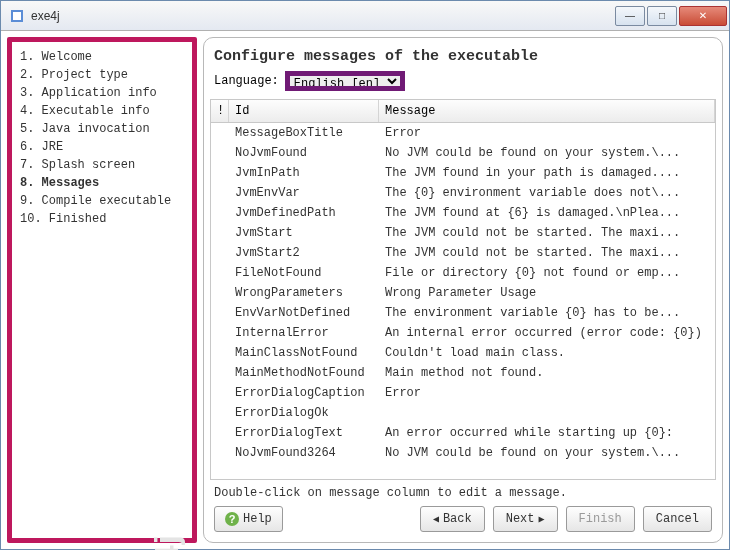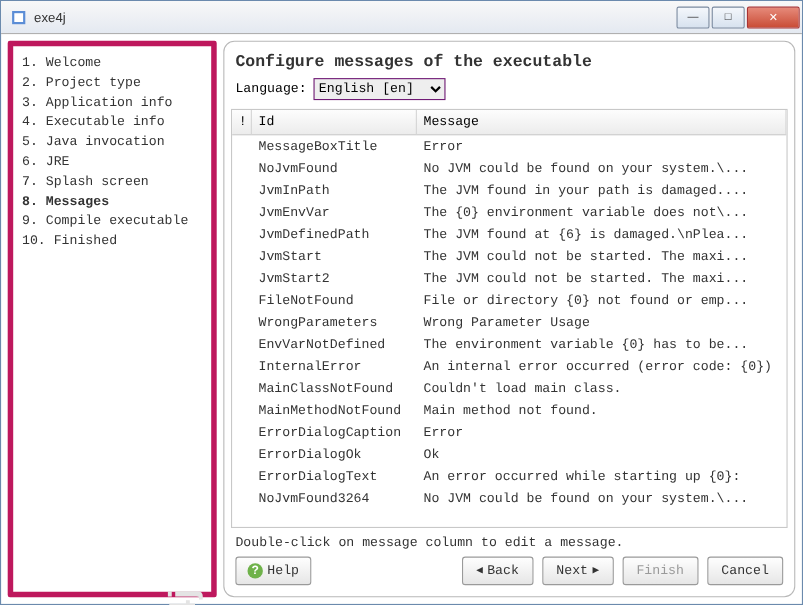--- a/index.html
+++ b/index.html
@@ -13,21 +13,21 @@
 .win-btn.close { background: linear-gradient(#e68a7a,#c94c36); color:#fff; border-color:#a33; width:48px; }
 .content { flex: 1; display: flex; padding: 6px; gap: 6px; }
 .sidebar { width: 190px; border: 5px solid #be185d; border-radius: 2px; padding: 6px 8px; position: relative; display: flex; flex-direction: column; font-family: "Courier New", monospace; font-size: 12px; color: #333; }
 .sidebar ol { list-style: none; }
 .sidebar li { padding: 2px 0; white-space: nowrap; }
 .sidebar li.active { font-weight: bold; }
 .brand { position: absolute; bottom: 4px; right: 6px; font-family: Arial, sans-serif; font-size: 34px; font-weight: bold; color: #e4e4e4; transform: rotate(-90deg); transform-origin: right bottom; letter-spacing: 1px; }
 .mainpane { flex: 1; border: 1px solid #b8b8b8; border-radius: 10px; display: flex; flex-direction: column; overflow: hidden; }
 .heading { font-family: "Courier New", monospace; font-weight: bold; font-size: 15px; color: #333; padding: 10px 10px 6px 10px; }
 .langrow { padding: 0 10px 8px 10px; font-family: "Courier New", monospace; font-size: 12px; display: flex; align-items: center; gap: 6px; }
-.langrow select { font-family: "Courier New", monospace; font-size: 12px; border: 1px solid #701a75; background: #eee; height: 20px; width: 120px; }
+.langrow select { font-family: "Courier New", monospace; font-size: 12px; border: 5px solid #701a75; background: #eee; height: 20px; width: 120px; }
 .table-wrap { flex: 1; margin: 0 6px; border: 1px solid #c8c8c8; overflow: hidden; display:flex; flex-direction:column; }
 .thead { display: flex; background: linear-gradient(#fdfdfd,#ececec); border-bottom: 1px solid #c8c8c8; font-family: "Courier New", monospace; font-size: 12px; }
 .thead .th { padding: 4px 6px; border-right: 1px solid #d4d4d4; }
 .th-bang { width: 18px; }
 .th-id { width: 150px; }
 .th-msg { flex: 1; }
 .tbody { flex:1; overflow-y:auto; }
 .trow { display: flex; font-family: "Courier New", monospace; font-size: 12px; color:#333; padding: 3px 0; }
 .trow .td-bang { width: 18px; }
 .trow .td-id { width: 150px; padding-left:6px; white-space:nowrap; overflow:hidden; text-overflow:ellipsis;}
@@ -162,21 +162,20 @@
               <div class="td-msg">Main method not found.</div>
             </div>
             <div class="trow">
               <div class="td-bang"></div>
               <div class="td-id">ErrorDialogCaption</div>
               <div class="td-msg">Error</div>
             </div>
             <div class="trow">
               <div class="td-bang"></div>
               <div class="td-id">ErrorDialogOk</div>
-              <div class="td-msg">Ok</div>
             </div>
             <div class="trow">
               <div class="td-bang"></div>
               <div class="td-id">ErrorDialogText</div>
               <div class="td-msg">An error occurred while starting up {0}:</div>
             </div>
             <div class="trow">
               <div class="td-bang"></div>
               <div class="td-id">NoJvmFound3264</div>
               <div class="td-msg">No JVM could be found on your system.\...</div>

